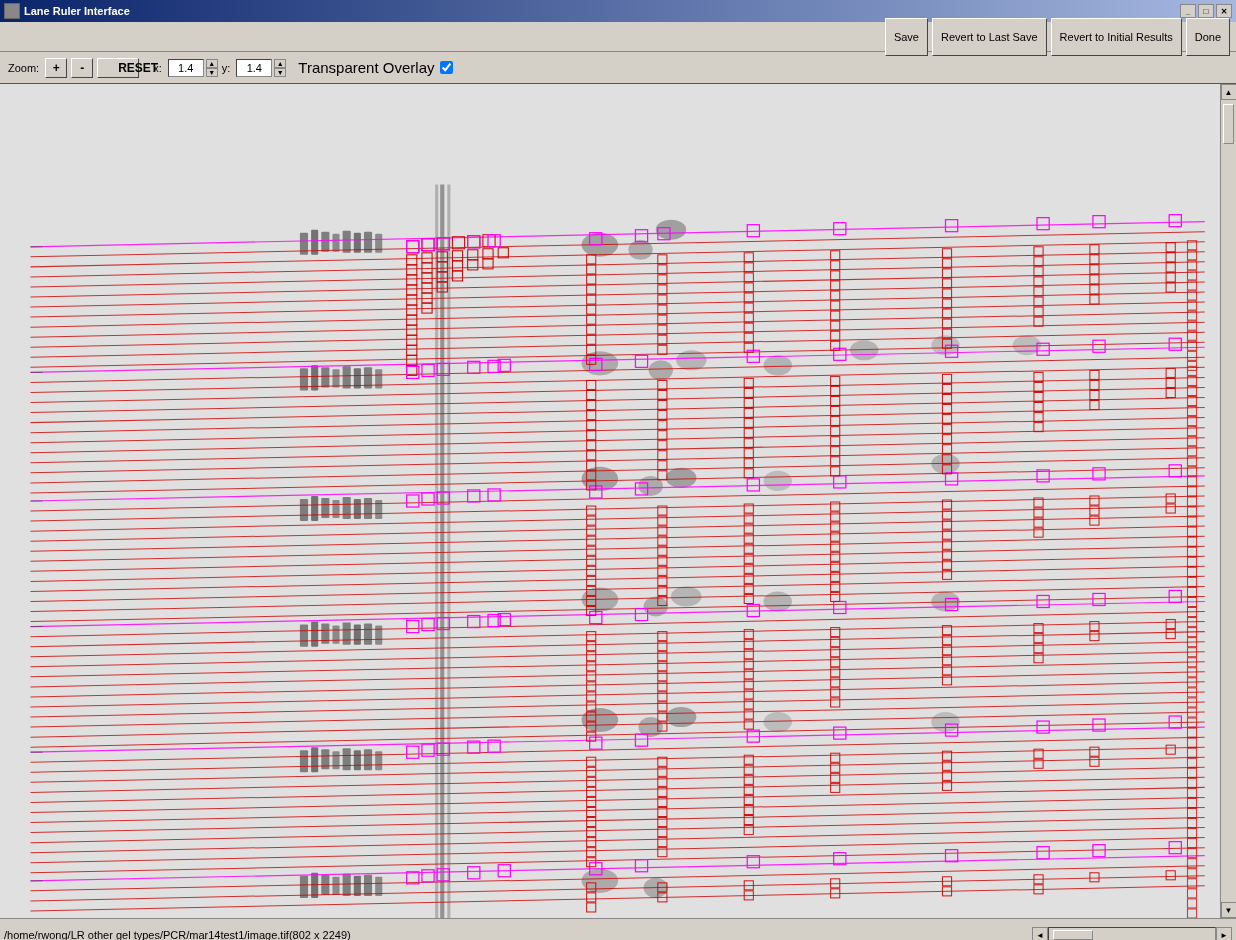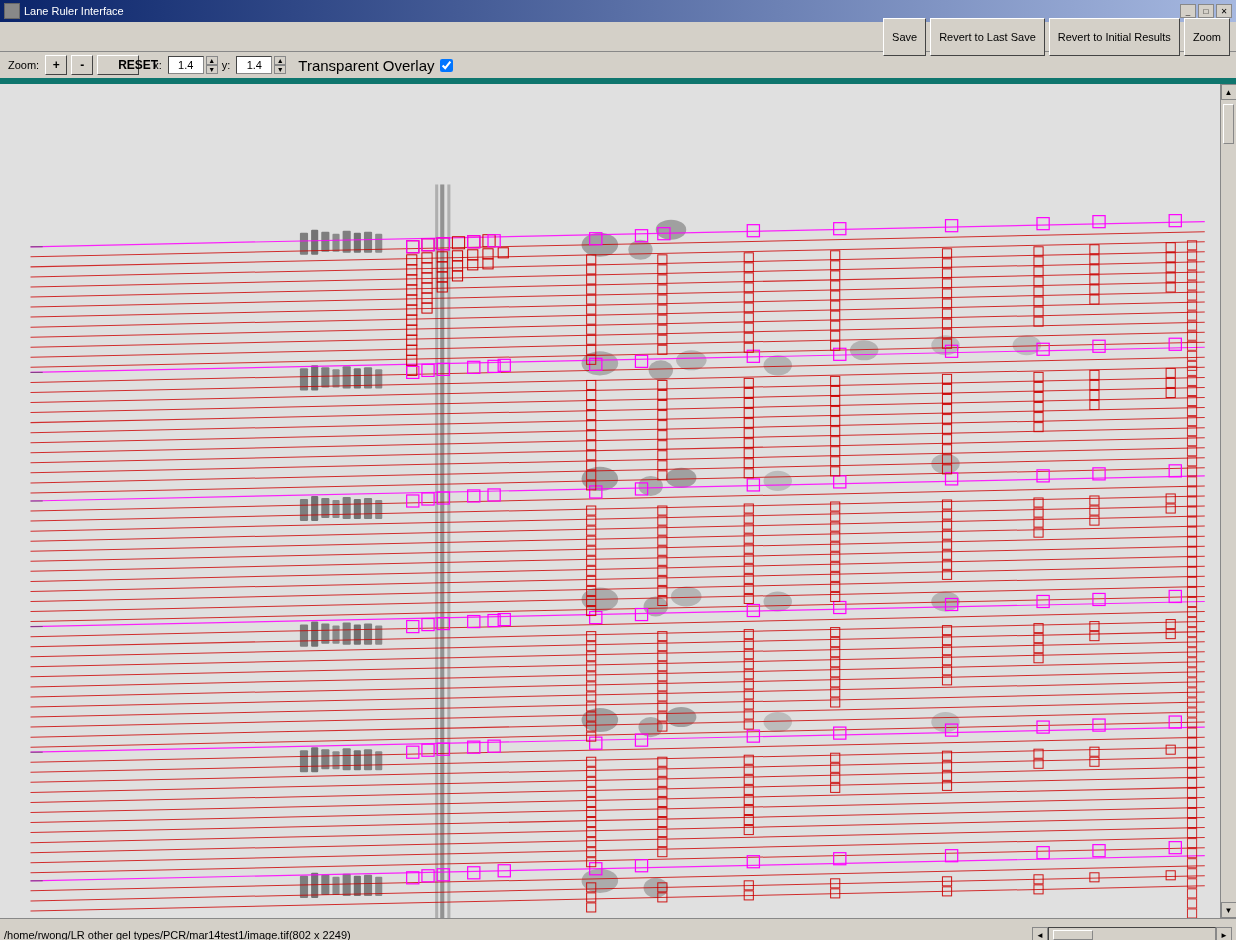--- a/index.html
+++ b/index.html
@@ -6,21 +6,21 @@
     body { background: #d4d0c8; font-family: 'Arial', sans-serif; font-size: 11px; width: 1236px; height: 940px; overflow: hidden; }
 
     #title-bar {
       background: linear-gradient(to right, #0a246a, #a6b8e0);
       color: white;
       height: 22px;
       display: flex;
       align-items: center;
       padding: 0 4px;
       font-size: 11px;
-      font-weight: normal;
+      font-weight: bold;
       user-select: none;
     }
     #title-bar-icon {
       width: 16px; height: 16px;
       background: #888;
       margin-right: 4px;
       display: inline-block;
       border: 1px solid #666;
     }
     #title-bar-controls {
@@ -55,21 +55,21 @@
       border-bottom-color: #444;
       border-right-color: #444;
       padding: 2px 8px;
       font-size: 11px;
       cursor: pointer;
       height: 38px;
     }
 
     #zoom-bar {
       background: #d4d0c8;
-      border-bottom: 6px solid #0f766e;
+      border-bottom: 1px solid #0f766e;
       height: 32px;
       display: flex;
       align-items: center;
       padding: 2px 8px;
       gap: 4px;
     }
     .zoom-label { font-size: 11px; margin-right: 2px; }
     .zoom-btn {
       background: #d4d0c8;
       border: 1px solid #888;
@@ -222,21 +222,21 @@
     <div class="title-btn">_</div>
     <div class="title-btn">□</div>
     <div class="title-btn">✕</div>
   </div>
 </div>
 
 <div id="toolbar">
   <button class="toolbar-btn">Save</button>
   <button class="toolbar-btn">Revert to Last Save</button>
   <button class="toolbar-btn">Revert to Initial Results</button>
-  <button class="toolbar-btn">Zoom</button>
+  <button class="toolbar-btn">Done</button>
 </div>
 
 <div id="zoom-bar">
   <span class="zoom-label">Zoom:</span>
   <button class="zoom-btn">+</button>
   <button class="zoom-btn">-</button>
   <button class="zoom-btn" style="width:40px;padding-left:40px;">RESET</button>
   <span class="separator"></span>
   <span class="zoom-label">x:</span>
   <div class="zoom-input-group">

